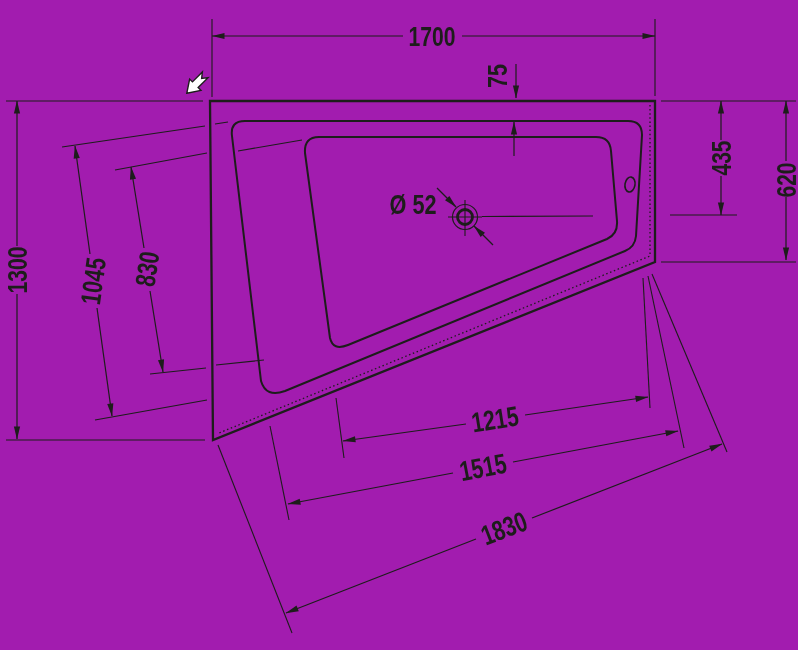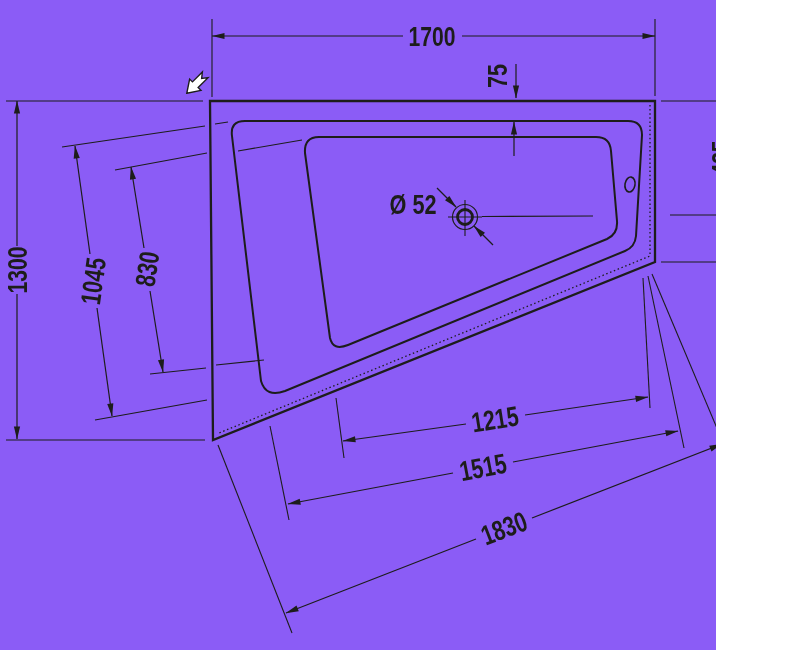--- a/index.html
+++ b/index.html
@@ -1,16 +1,16 @@
 <!DOCTYPE html>
 <html><head>
 <meta charset="utf-8">
 <style>
   html,body{margin:0;padding:0;background:#fff;}
-  .stage{position:relative;width:716px;height:650px;background:#8b5cf6;overflow:hidden;
+  .stage{position:relative;width:798px;height:650px;background:#a21caf;overflow:hidden;
          font-family:"Liberation Sans",sans-serif;}
   svg{display:block;}
   .dim-text{font-family:"Liberation Sans",sans-serif;font-weight:700;font-size:28px;
             fill:#1d1d1b;}
   .thin{stroke:#1d1d1b;stroke-width:1.1;fill:none;}
   .dimline{stroke:#1d1d1b;stroke-width:1.2;fill:none;}
   .contour{stroke:#1d1d1b;stroke-width:2;fill:none;stroke-linejoin:round;}
   .outer{stroke:#1d1d1b;stroke-width:2.3;fill:none;stroke-linejoin:miter;}
   .dotted{stroke:#1d1d1b;stroke-width:1.3;fill:none;stroke-dasharray:1.5 2.6;}
 </style>

